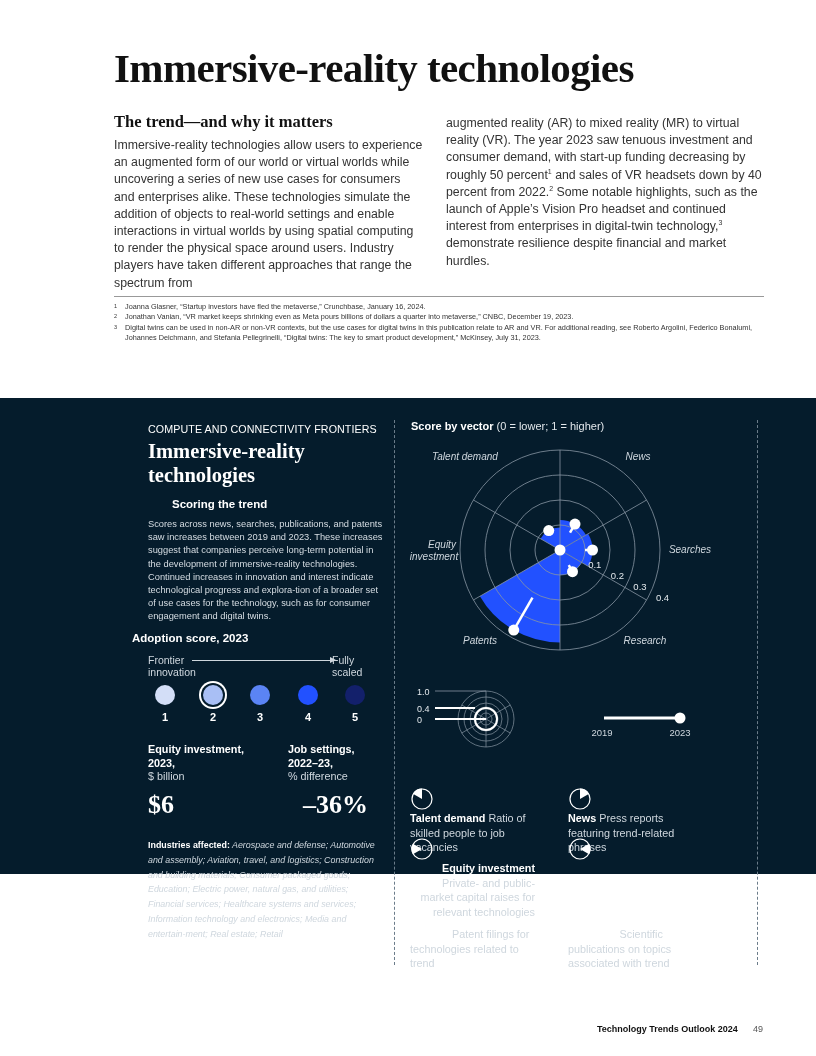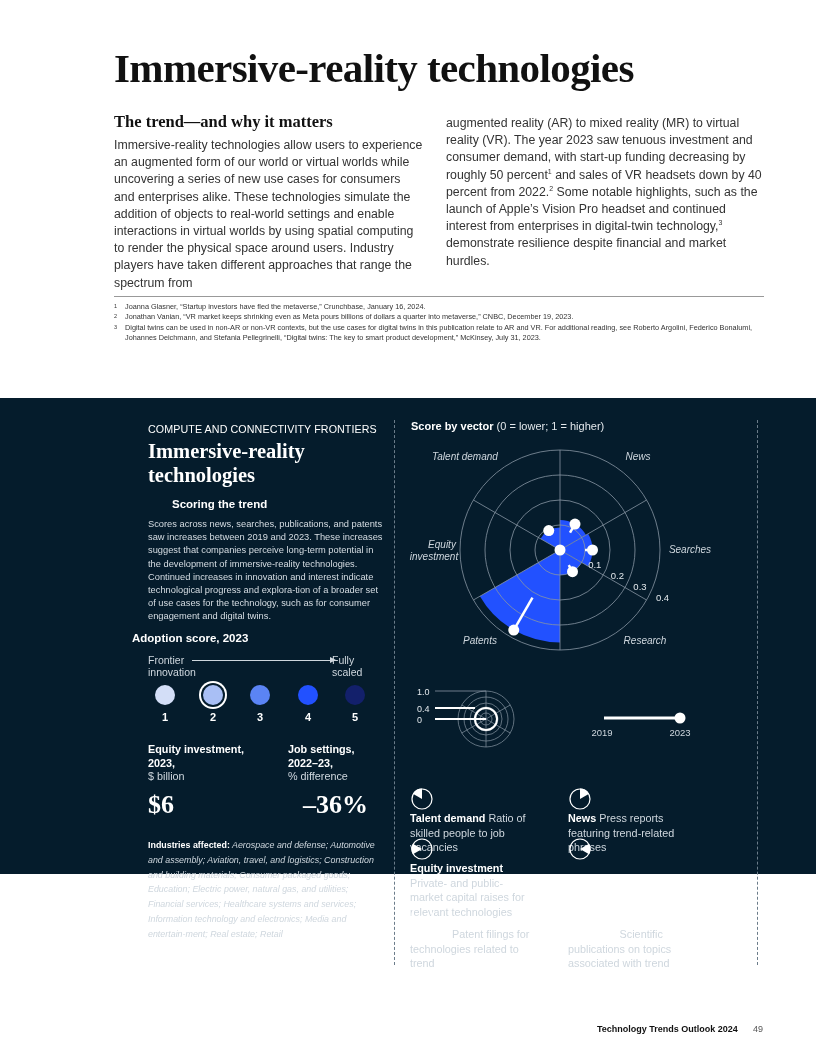--- a/index.html
+++ b/index.html
@@ -186,21 +186,21 @@
         </svg>
         <div class="ltxt"><b>Talent demand</b><span> Ratio of skilled people to job vacancies</span></div>
       </div>
       <div class="legend-item" style="left: 568px; top: 392px;">
         <svg class="lic" width="24" height="24">
           <circle cx="12" cy="12" r="10" fill="none" stroke="#fff" stroke-width="1.2"></circle>
           <path d="M12,12 L12,1.5 A10.5,10.5 0 0 1 21.093266739736606,6.749999999999999 Z" fill="#fff"></path>
         </svg>
         <div class="ltxt"><b>News</b><span> Press reports featuring trend-related phrases</span></div>
       </div>
-      <div class="legend-item" style="left: 410px; top: 442px;">
+      <div class="legend-item" style="left: 410px; top: 442px; text-align: right;">
         <svg class="lic" width="24" height="24">
           <circle cx="12" cy="12" r="10" fill="none" stroke="#fff" stroke-width="1.2"></circle>
           <path d="M12,12 L2.9067332602633975,17.250000000000004 A10.5,10.5 0 0 1 2.906733260263394,6.749999999999999 Z" fill="#fff"></path>
         </svg>
         <div class="ltxt"><b>Equity investment</b><span> Private- and public-market capital raises for relevant technologies</span></div>
       </div>
       <div class="legend-item" style="left: 568px; top: 442px;">
         <svg class="lic" width="24" height="24">
           <circle cx="12" cy="12" r="10" fill="none" stroke="#fff" stroke-width="1.2"></circle>
           <path d="M12,12 L21.093266739736606,6.749999999999999 A10.5,10.5 0 0 1 21.093266739736606,17.249999999999996 Z" fill="#fff"></path>

